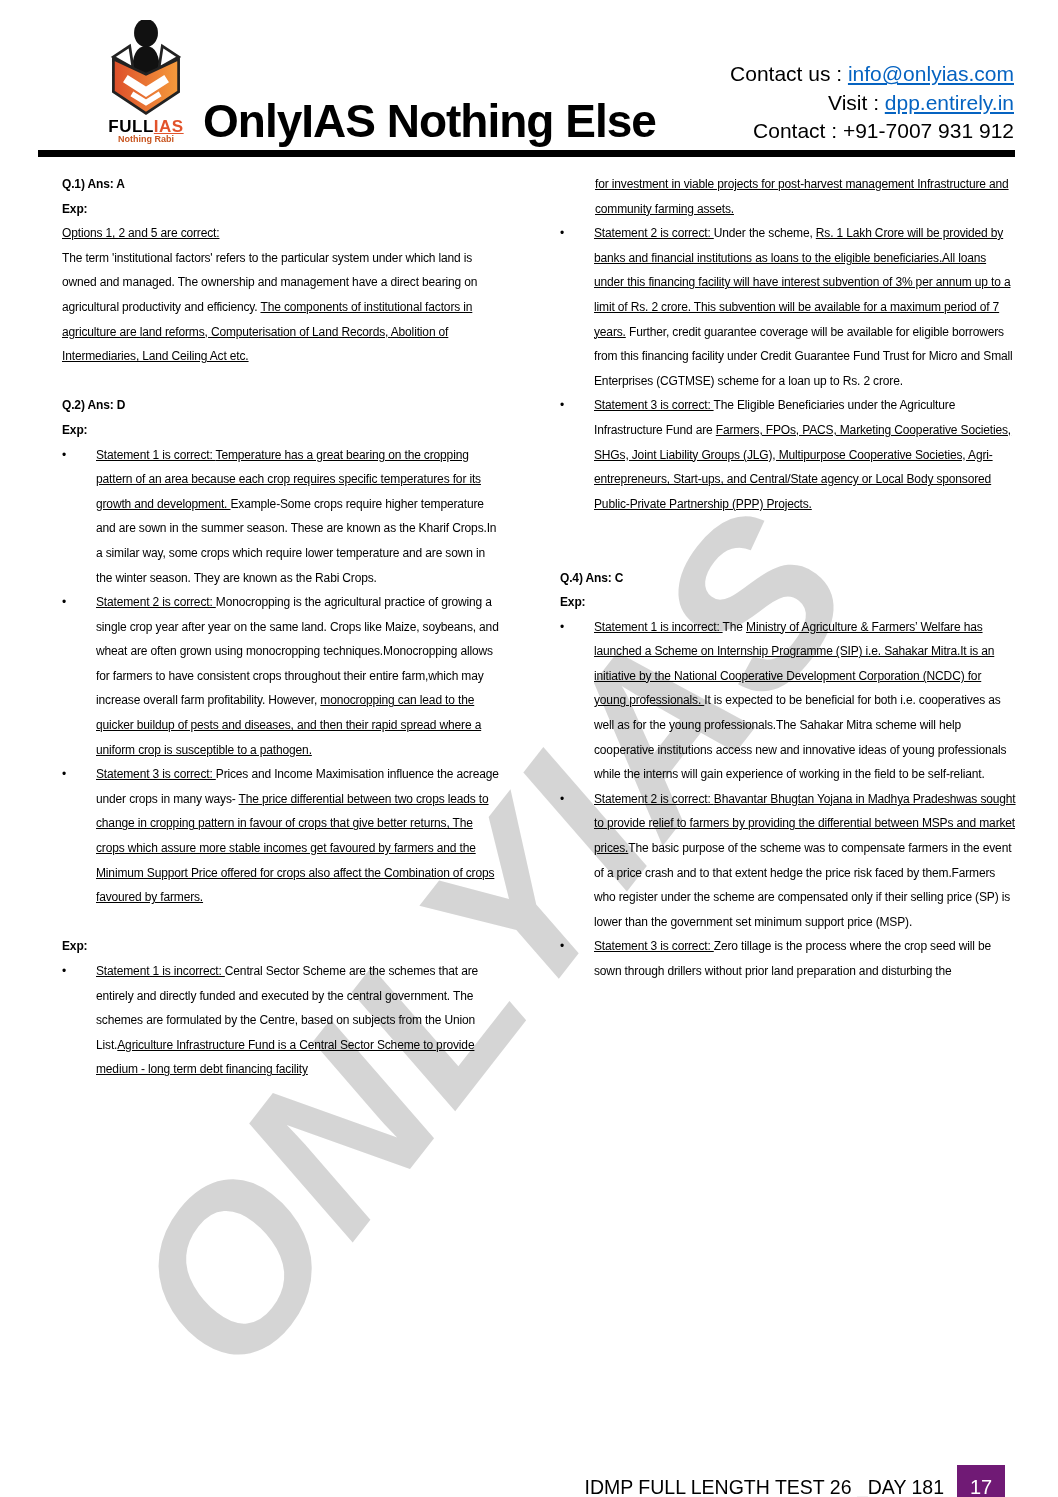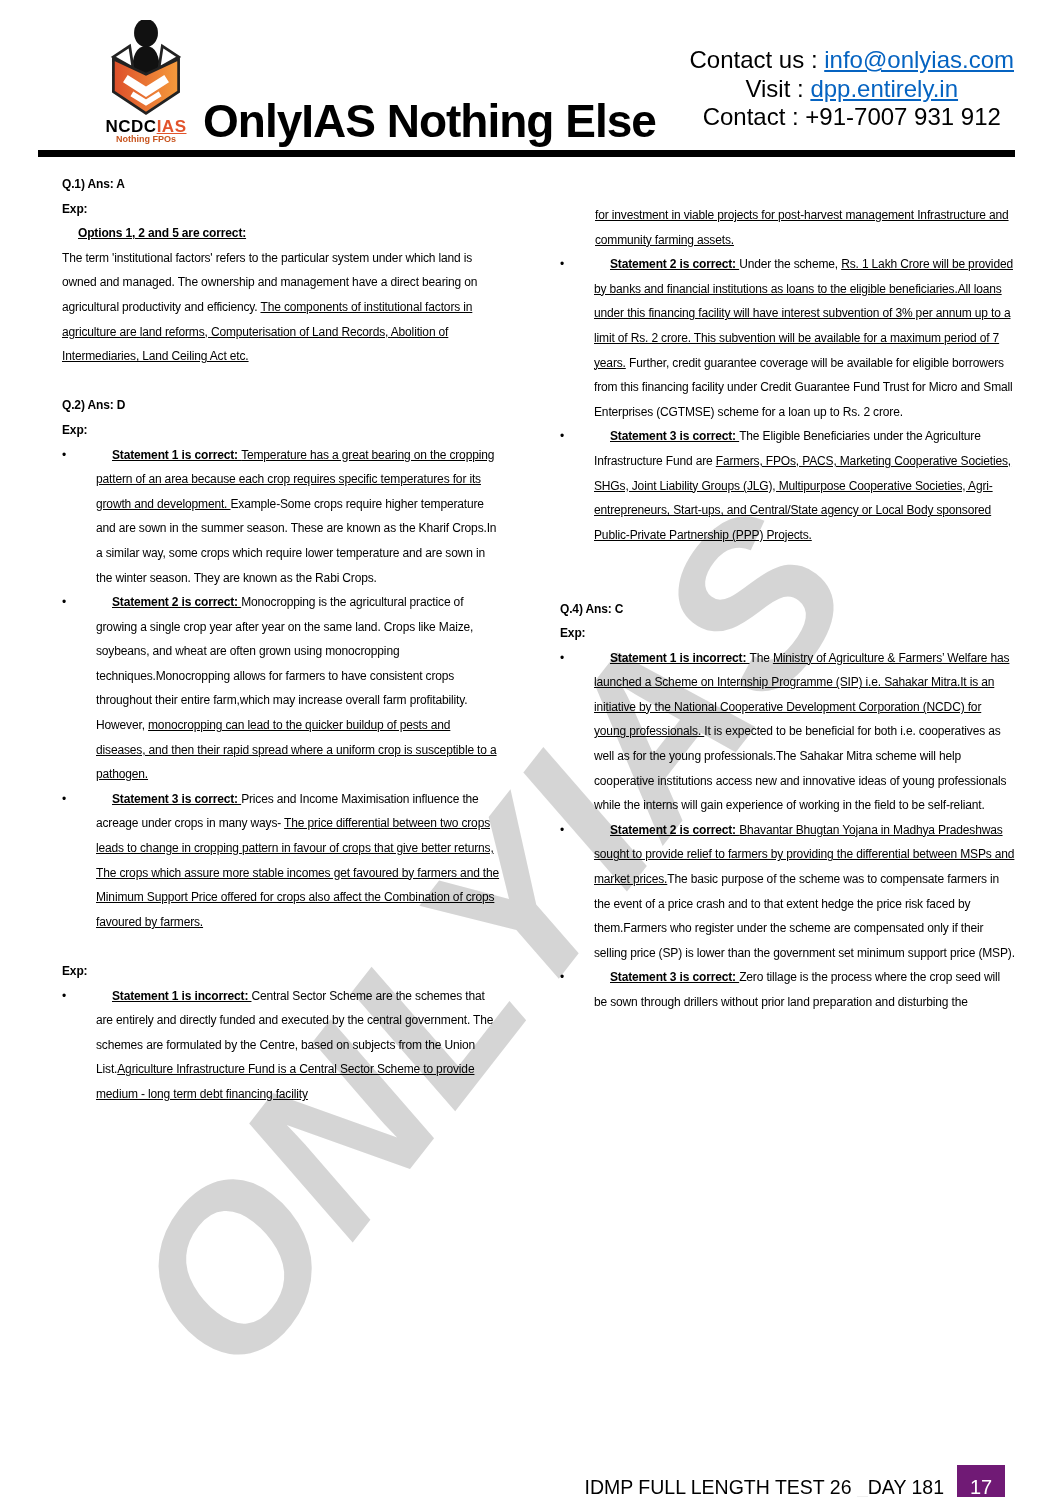--- a/index.html
+++ b/index.html
@@ -9,44 +9,44 @@
   
   .logo{position:absolute;left:72px;top:20px;width:148px;text-align:center;}
   .logo svg{display:block;margin:0 auto;}
   .logo-text{font-size:17px;font-weight:bold;letter-spacing:.5px;line-height:14px;}
   .lt-ias{color:#E2532B;text-decoration:underline;}
   .logo-tag{font-size:9px;font-weight:bold;color:#C8551F;line-height:11px;}
 
   .title{position:absolute;left:203px;top:94px;margin:0;font-size:46px;font-weight:900;
          letter-spacing:-1px;white-space:nowrap;text-align:center;}
 
-  .contact{position:absolute;right:44px;top:46px;text-align:center;font-size:24px;line-height:28.5px;}
+  .contact{position:absolute;right:44px;top:60px;text-align:right;font-size:21px;line-height:28.5px;}
   .contact a{color:#0563C1;text-decoration:underline;cursor:pointer;}
 
   .rule{position:absolute;left:38px;top:150px;width:977px;height:7px;background:#000;}
 
   
   .watermark{position:absolute;left:20px;top:490px;width:940px;height:900px;
              display:flex;align-items:center;justify-content:center;
              transform:rotate(-52deg);font-size:225px;font-weight:bold;font-style:italic;
              color:rgba(125,125,125,0.32);letter-spacing:4px;z-index:0;pointer-events:none;
              white-space:nowrap;}
 
   
   .col{position:absolute;top:172px;font-size:12px;line-height:24.6px;letter-spacing:-0.15px;z-index:1;}
   #col-0{left:62px;width:440px;}
   #col-1{left:560px;width:456px;}
   .h{font-weight:bold;}
-  .b{font-weight:bold;margin-left:16px;}
+  .b{font-weight:normal;}
   .u{text-decoration:underline;}
   .p{margin:0;}
   .li{display:flex;}
   .li .mk{flex:0 0 34px;}
   .bt{flex:1 1 auto;}
-  .cont{padding-left:35px;margin-top:31px;}
+  .cont{padding-left:35px;}
   .sp{height:24.6px;}
 
   
   .footer{position:absolute;top:1465px;right:53px;display:flex;align-items:center;gap:13px;
           font-size:19.5px;z-index:1;}
   .pagenum{width:48px;height:45px;background:#701a75;color:#fff;display:flex;
            align-items:center;justify-content:center;font-size:20px;}
 </style>
 </head>
 <body>
@@ -62,22 +62,22 @@
         </linearGradient>
       </defs>
       <ellipse cx="50" cy="12" rx="11" ry="13" fill="#111"></ellipse>
       <path d="M37 50 Q37 24 50 24 Q63 24 63 50 L63 60 L37 60 Z" fill="#111"></path>
       <polygon points="20,34 35,24 38,44" fill="#fff" stroke="#222" stroke-width="2.5"></polygon>
       <polygon points="80,34 65,24 62,44" fill="#fff" stroke="#222" stroke-width="2.5"></polygon>
       <path d="M20 36 L50 50 L80 36 L80 66 L50 86 L20 66 Z" fill="url(#boxg)" stroke="#222" stroke-width="2.5"></path>
       <path d="M31 54 L50 66 L69 54" stroke="#fff" stroke-width="8" fill="none"></path>
       <path d="M37 68 L50 76 L63 68" stroke="#fff" stroke-width="5" fill="none"></path>
     </svg>
-    <div class="logo-text"><span class="lt-only">NCDC</span><span class="lt-ias">IAS</span></div>
-    <div class="logo-tag">Nothing FPOs</div>
+    <div class="logo-text"><span class="lt-only">FULL</span><span class="lt-ias">IAS</span></div>
+    <div class="logo-tag">Nothing Rabi</div>
   </div>
 
   <h1 class="title">OnlyIAS Nothing Else</h1>
 
   <div class="contact">
     <div><span>Contact us : </span><a>info@onlyias.com</a></div>
     <div><span>Visit : </span><a>dpp.entirely.in</a></div>
     <div>Contact : +91-7007 931 912</div>
   </div>
 

